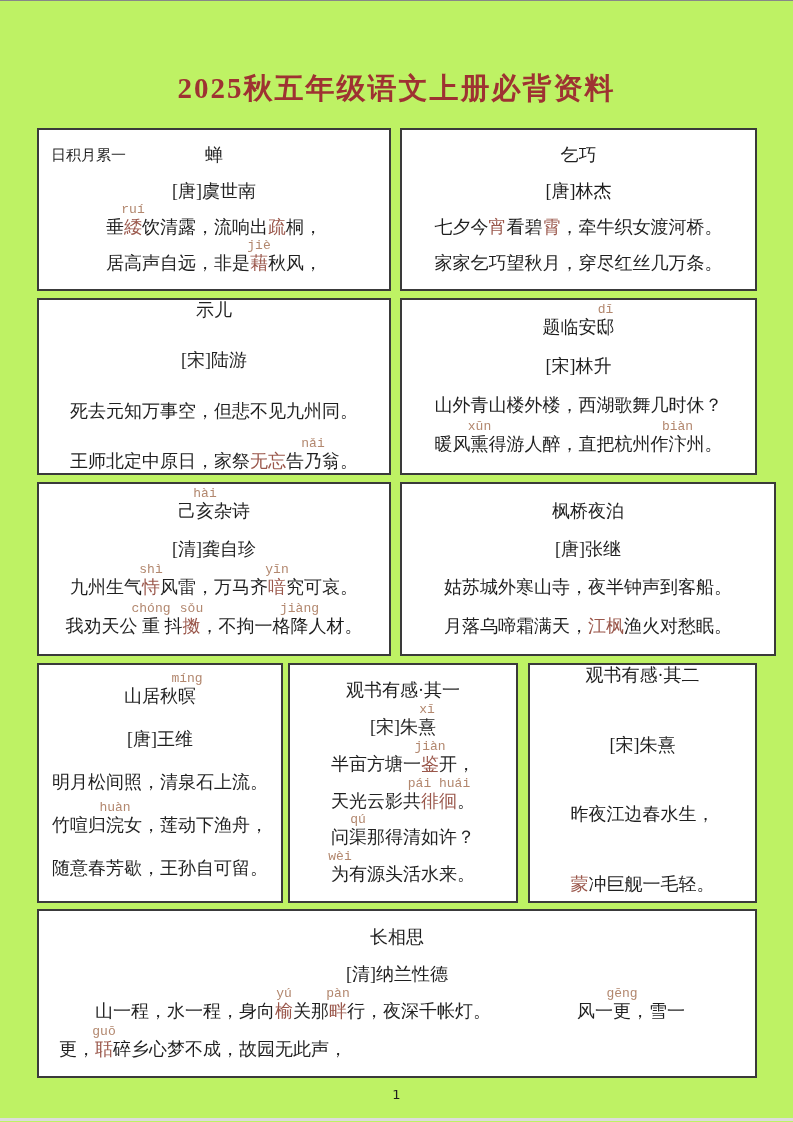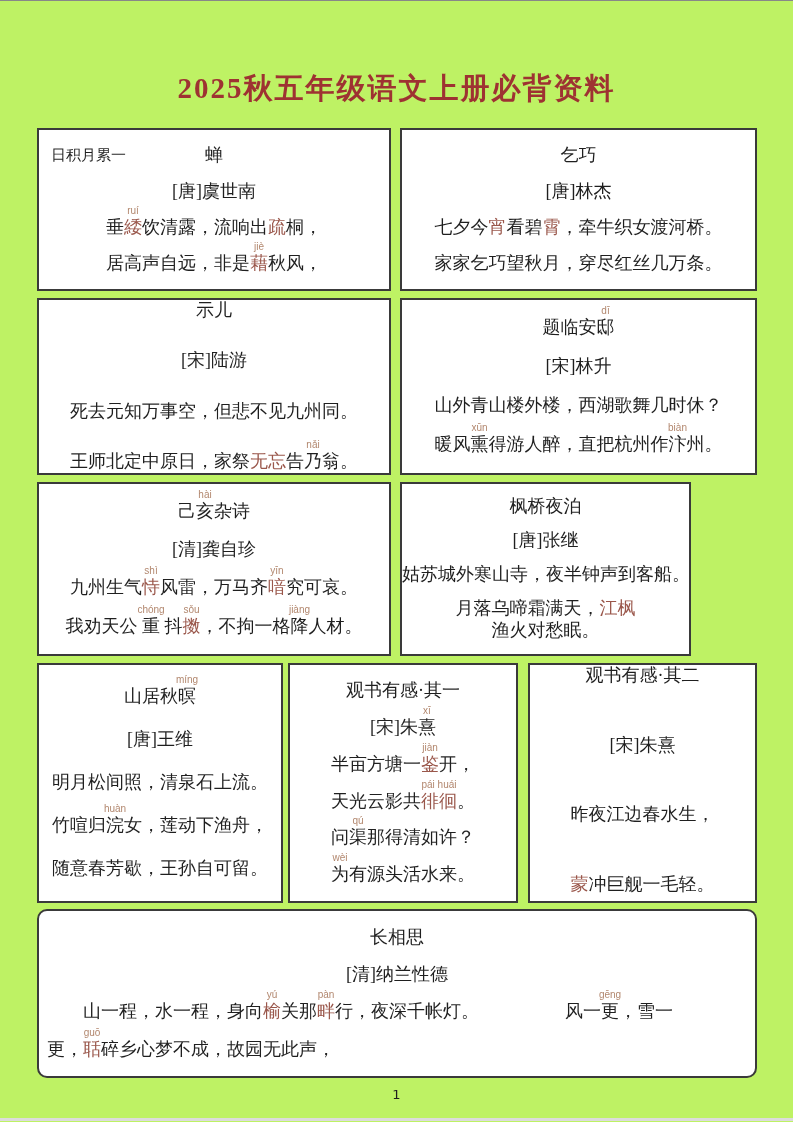--- a/index.html
+++ b/index.html
@@ -20,40 +20,40 @@
   .box{
     position:absolute; box-sizing:border-box; border:2px solid var(--border);
     background:#fff; display:flex; flex-direction:column;
     justify-content:space-evenly; align-items:center;
   }
   .pos-0{left:37px;top:127px;width:354px;height:163px;}
   .pos-1{left:400px;top:127px;width:357px;height:163px;}
   .pos-2{left:37px;top:297px;width:354px;height:177px;justify-content:space-between;}
   .pos-3{left:400px;top:297px;width:357px;height:177px;}
   .pos-4{left:37px;top:481px;width:354px;height:174px;}
-  .pos-5{left:400px;top:481px;width:291px;height:174px;}
+  .pos-5{left:400px;top:481px;width:376px;height:174px;}
   .pos-6{left:37px;top:662px;width:246px;height:240px;}
   .pos-7{left:288px;top:662px;width:230px;height:240px;}
   .pos-8{left:528px;top:662px;width:229px;height:240px;gap:48px;}
   .pos-9{left:37px;top:908px;width:720px;height:169px;}
   .line{
     width:100%; text-align:center; font-size:18px; line-height:1.2;
     box-sizing:border-box;
   }
-  .left-align{padding:0 8px;border-radius:10px;}
+  .left-align{padding:0 20px;}
   .left-align .pline{text-align:left;}
   .corner{
     position:absolute; left:12px; top:16px; font-size:15px; color:var(--text);
   }
   .seg{position:relative; display:inline-block; white-space:pre;}
   .seg.hl{color:var(--hl);}
   .seg .py{
     position:absolute; bottom:100%; left:50%; transform:translateX(-50%);
-    margin-bottom:1px; font-size:10px; line-height:1; color:var(--py);
-    font-family:Liberation Sans, sans-serif; white-space:nowrap;
+    margin-bottom:1px; font-size:13px; line-height:1; color:var(--py);
+    font-family:Liberation Mono, monospace; white-space:nowrap;
   }
   .gap{display:inline-block;}
   .page-number{
     position:absolute; top:1086px; left:0; right:0; text-align:center;
     font-size:13px; font-family:"DejaVu Sans","Liberation Sans",sans-serif;
   }
   .bottom-edge{
     position:absolute; left:0; top:1117px; width:793px; height:3px;
     background:#dcdcdc;
   }

